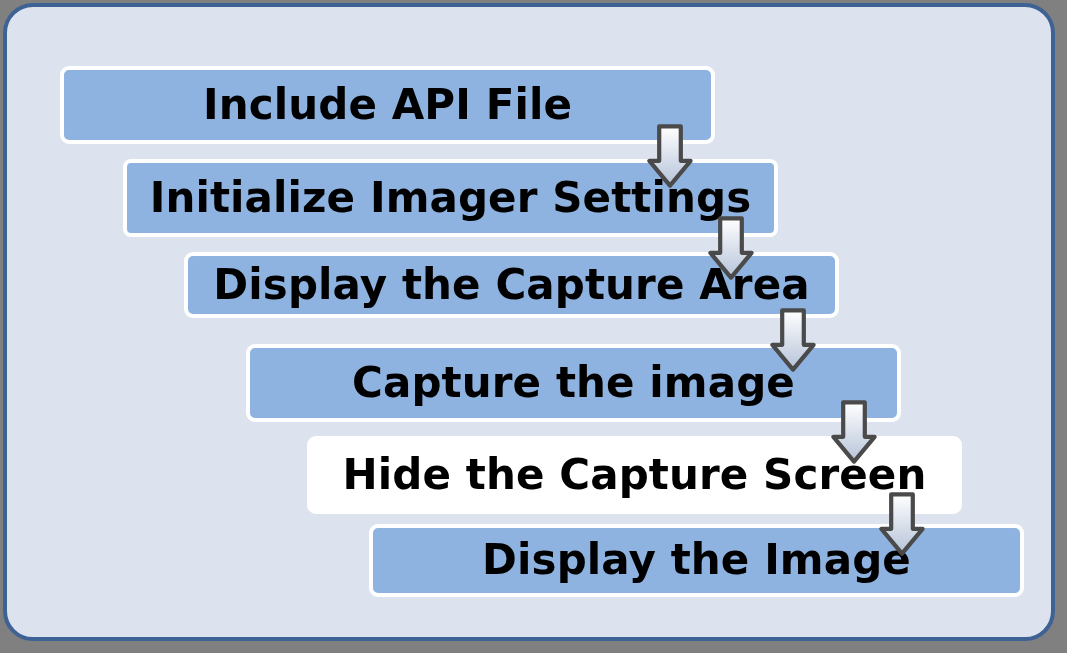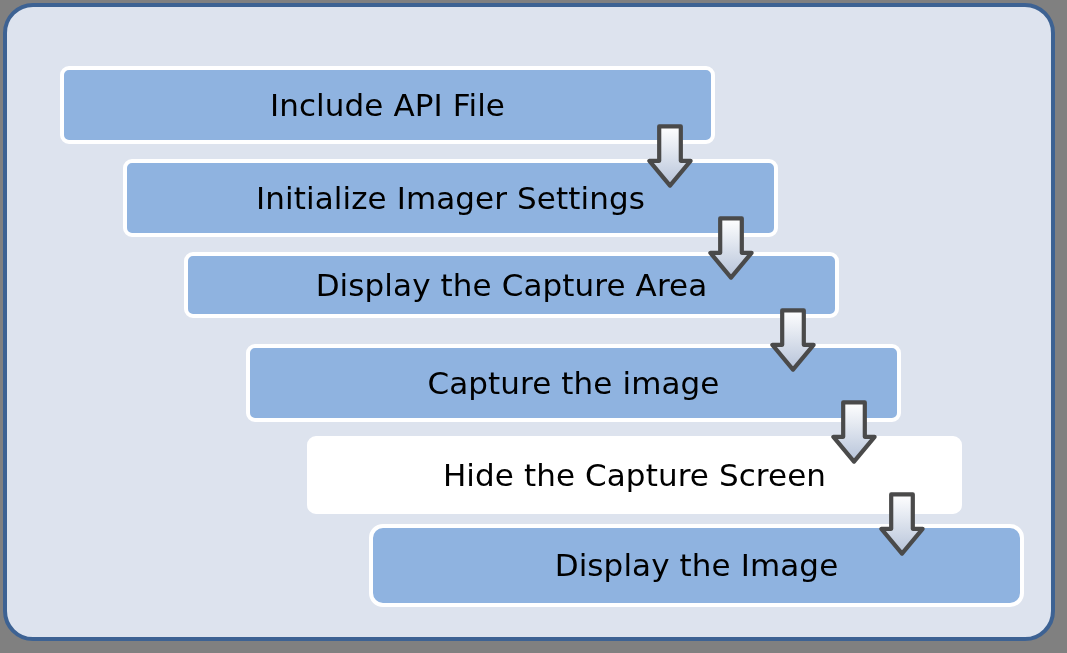--- a/index.html
+++ b/index.html
@@ -42,22 +42,22 @@
     background: #8fb3e0;
     border: 4px solid #ffffff;
     border-radius: 9px;
     display: flex;
     align-items: center;
     justify-content: center;
     z-index: 2;
   }
   .step-label {
     color: #000000;
-    font-size: 31px;
-    font-weight: 400;
+    font-size: 42px;
+    font-weight: 700;
     line-height: 1.1;
     letter-spacing: 0.1px;
     white-space: nowrap;
     font-family: "DejaVu Sans", "Liberation Sans", sans-serif;
   }
 
   
   .down-arrow {
     position: absolute;
     z-index: 5;
@@ -67,33 +67,33 @@
 </style>
 </head>
 <body>
 
 <div id="canvas" style="background: rgb(128, 128, 128);">
   <div id="panel" style="background: rgb(221, 227, 238); border-color: rgb(61, 98, 147);">
 
     <div class="step-box" style="left: 53px; top: 59px; width: 655px; height: 78px; background: rgb(143, 179, 224); border-color: rgb(255, 255, 255);">
       <span class="step-label" style="color: rgb(0, 0, 0);">Include API File</span>
     </div>
-    <div class="step-box" style="left: 116px; top: 152px; width: 655px; height: 78px; background: rgb(143, 179, 224); border-color: rgb(255, 255, 255);">
+    <div class="step-box" style="left: 116px; top: 152px; width: 655px; height: 78px; background: rgb(143, 179, 224); border-color: rgb(255, 255, 255); border-radius: 8px;">
       <span class="step-label" style="color: rgb(0, 0, 0);">Initialize Imager Settings</span>
     </div>
     <div class="step-box" style="left: 177px; top: 245px; width: 655px; height: 66px; background: rgb(143, 179, 224); border-color: rgb(255, 255, 255);">
       <span class="step-label" style="color: rgb(0, 0, 0);">Display the Capture Area</span>
     </div>
     <div class="step-box" style="left: 239px; top: 337px; width: 655px; height: 78px; background: rgb(143, 179, 224); border-color: rgb(255, 255, 255);">
       <span class="step-label" style="color: rgb(0, 0, 0);">Capture the image</span>
     </div>
     <div class="step-box" style="left: 300px; top: 429px; width: 655px; height: 78px; background: #ffffff; border-color: rgb(255, 255, 255);">
       <span class="step-label" style="color: rgb(0, 0, 0);">Hide the Capture Screen</span>
     </div>
-    <div class="step-box" style="left: 362px; top: 517px; width: 655px; height: 83px; background: rgb(143, 179, 224); border-color: rgb(255, 255, 255); border-radius: 14px;">
+    <div class="step-box" style="left: 362px; top: 517px; width: 655px; height: 73px; background: rgb(143, 179, 224); border-color: rgb(255, 255, 255);">
       <span class="step-label" style="color: rgb(0, 0, 0);">Display the Image</span>
     </div>
 
     <div class="down-arrow" style="left: 640px; top: 117px; width: 46px; height: 64px;">
         <svg width="46" height="64" viewBox="0 0 46 64">
           <defs>
             <linearGradient id="ag0" x1="0" y1="0" x2="0" y2="1">
               <stop offset="0%" stop-color="#ffffff"></stop>
               <stop offset="100%" stop-color="#b6c3d9"></stop>
             </linearGradient>

